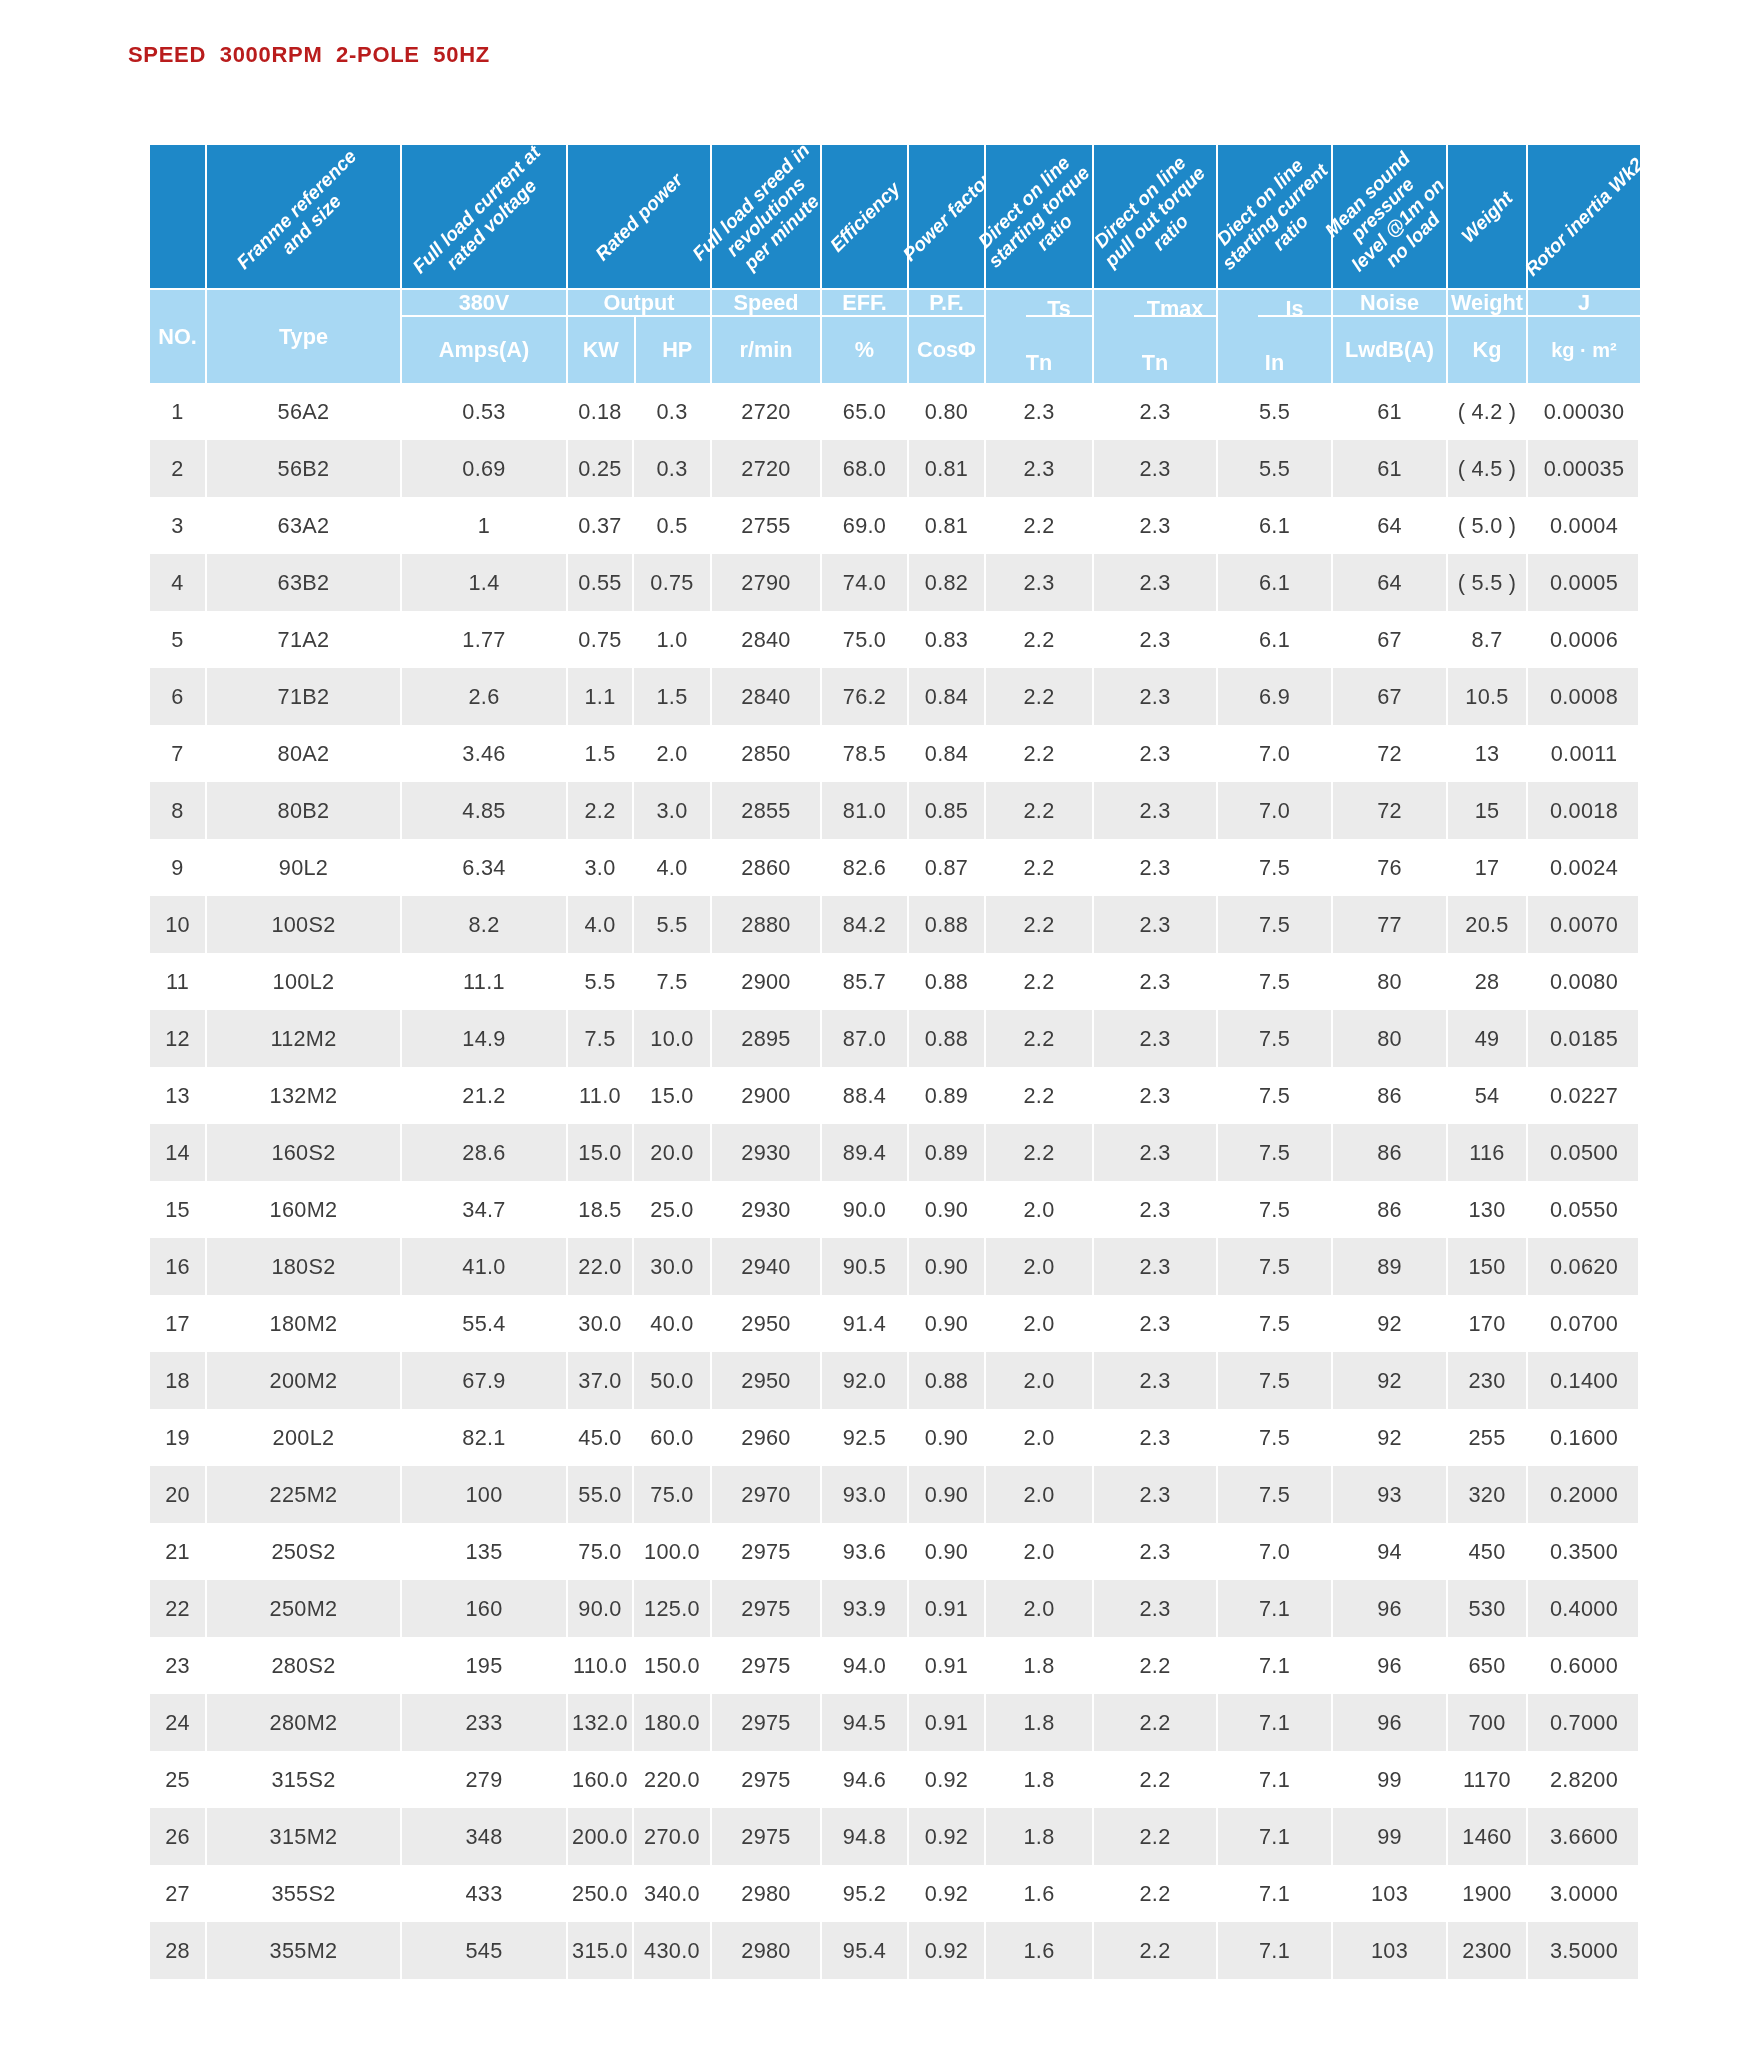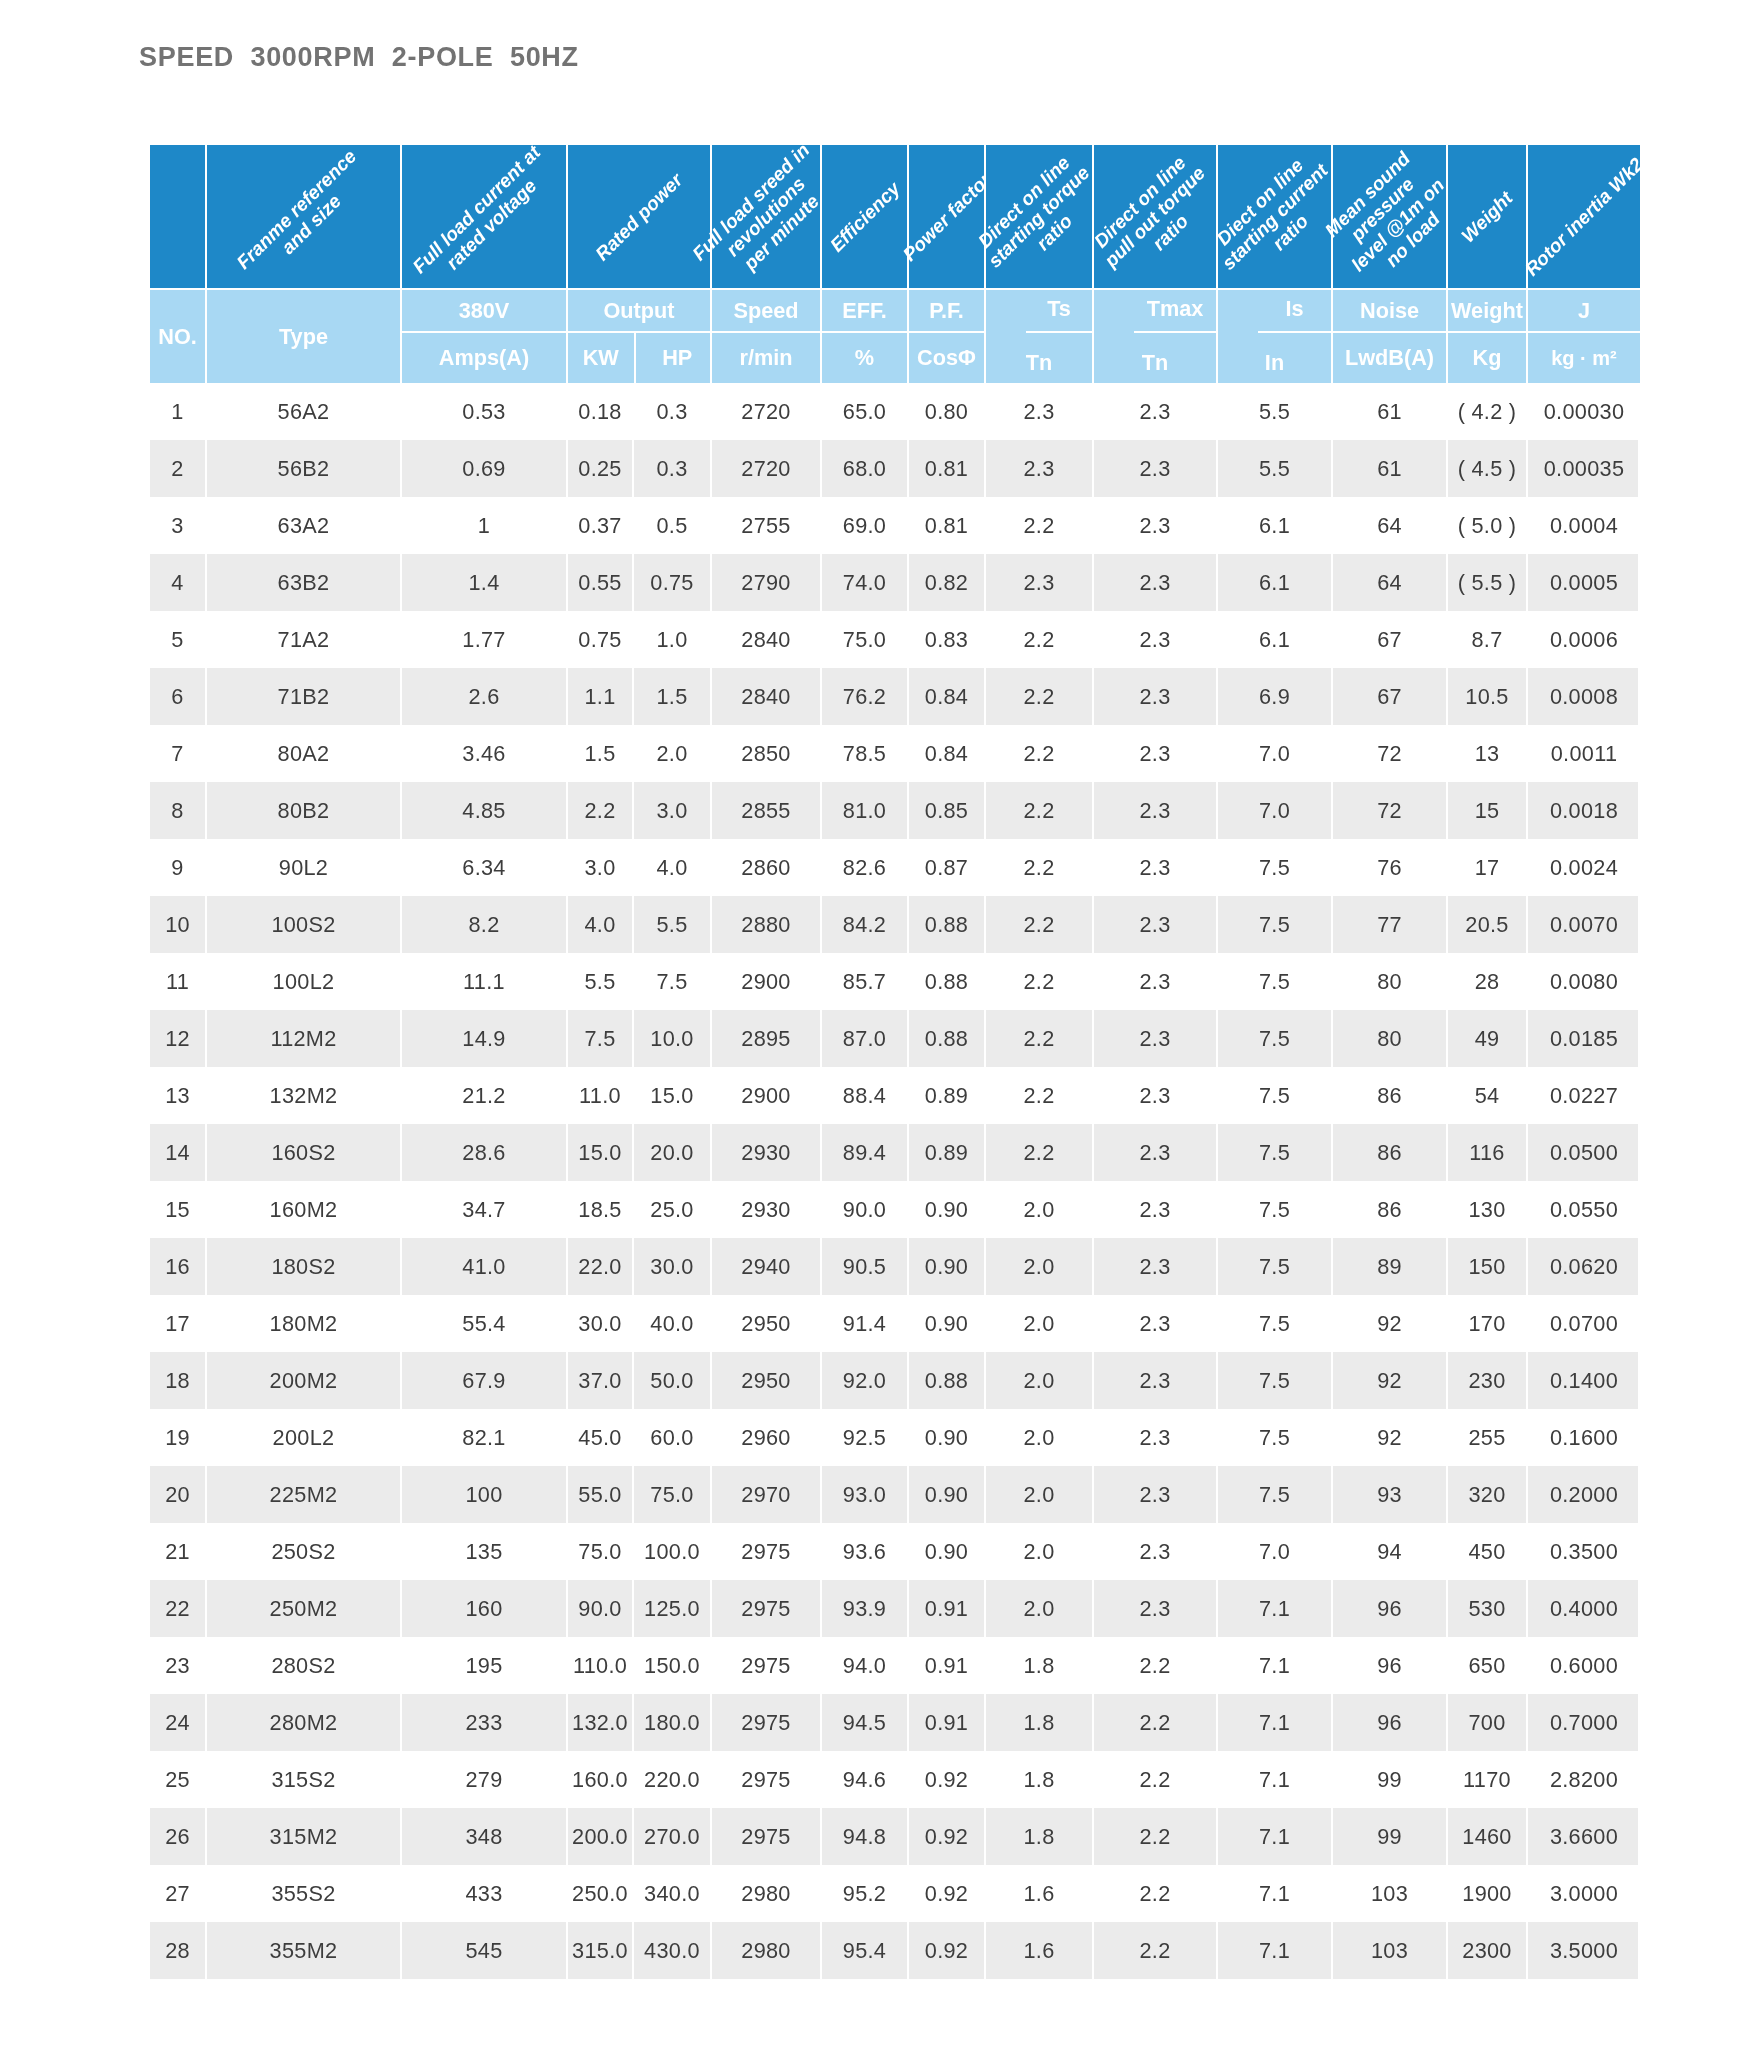--- a/index.html
+++ b/index.html
@@ -4,21 +4,21 @@
 <style>
   html,body{margin:0;padding:0;}
   body{
     width:1758px;height:2066px;background:#ffffff;position:relative;
     font-family:"Liberation Sans",sans-serif;
     -webkit-font-smoothing:antialiased;
   }
   
   .page-header{position:absolute;left:123px;top:24px;}
   .page-title{margin:0;font-size:38px;font-weight:bold;color:#1a3f97;letter-spacing:0.7px;}
-  .page-subtitle{margin:18px 0 0 16px;font-size:27px;font-weight:bold;color:#737373;
+  .page-subtitle{margin:18px 0 0 5px;font-size:22px;font-weight:bold;color:#b91c1c;
     letter-spacing:0.7px;white-space:pre-wrap;}
 
   
   :root{
     --w-no:57px; --w-type:195px; --w-amps:166px; --w-kw:66px; --w-hp:78px;
     --w-speed:110px; --w-eff:87px; --w-pf:77px; --w-ts:108px; --w-tmax:124px;
     --w-is:115px; --w-noise:115px; --w-weight:80px; --w-j:112px;
     --blue:#1e88c8; --lblue:#a8d8f3; --gray:#ebebeb; --ink:#3d3d3d;
   }
   .table{position:absolute;left:150px;top:145px;width:1488px;}
@@ -45,21 +45,21 @@
   }
 
   
   .sub-row{display:flex;height:93px;}
   .sub-col{display:flex;flex-direction:column;box-sizing:border-box;
     border-right:2.8px solid #fff;background:var(--lblue);}
   .sub-col:last-child{border-right:none;}
   .sub-cell{display:flex;align-items:center;justify-content:center;
     color:#fff;font-weight:bold;font-size:21.7px;}
   .sub-span{flex:1;}                       
-  .sub-top{height:43px;border-bottom:2.8px solid #fff;box-sizing:border-box;}
+  .sub-top{height:27px;border-bottom:2.8px solid #fff;box-sizing:border-box;}
   .sub-bot{flex:1;}
   .sub-split{display:flex;flex:1;gap:9px;}
   .sub-split .sub-cell{flex:1;}
   .sub-split .first{border-right:2.8px solid #fff;box-sizing:border-box;}
   .frac-top{align-items:flex-start;padding-top:6px;box-sizing:border-box;margin-left:40px;}
   .frac-bot{align-items:flex-end;padding-bottom:7px;box-sizing:border-box;}
   .unit-sup{font-size:20px;}
 
   
   .tbody{}

